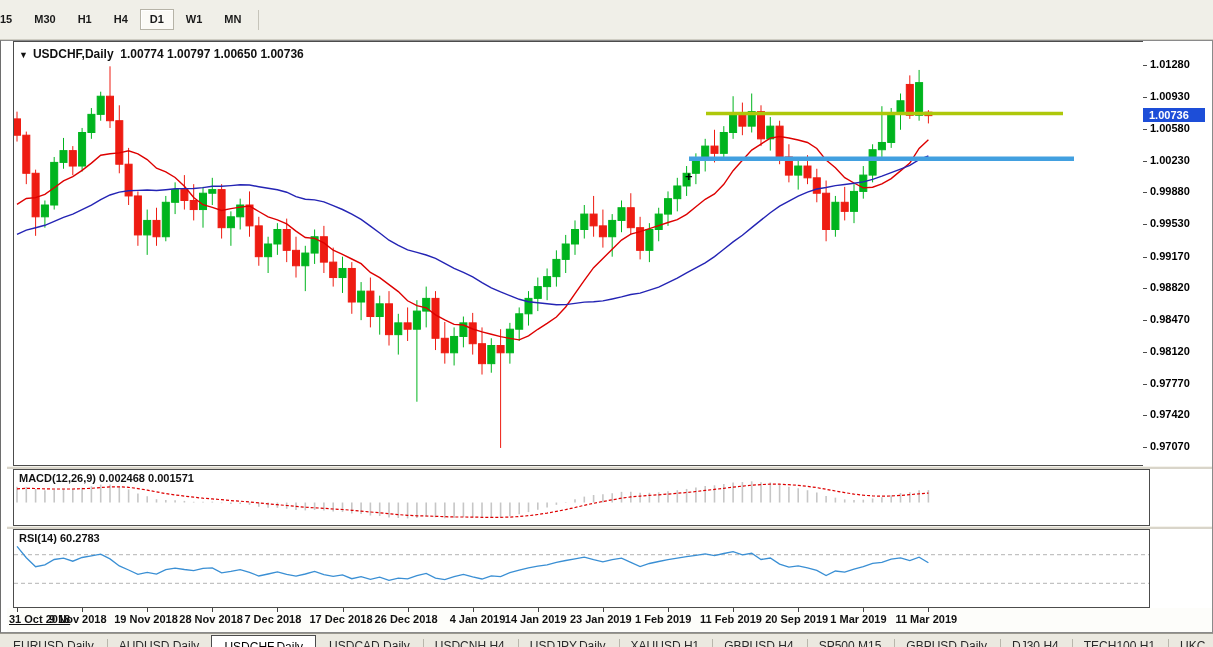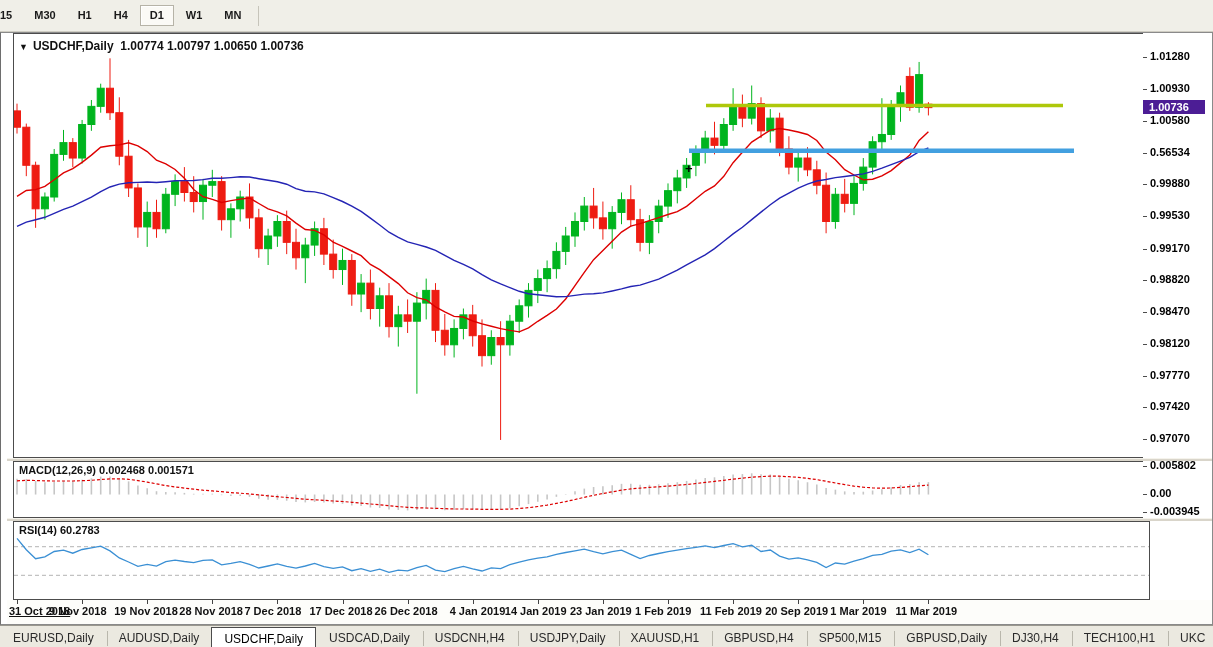--- a/index.html
+++ b/index.html
@@ -4,21 +4,21 @@
 <style>
   * { box-sizing: border-box; }
   html,body { margin:0; padding:0; }
   body {
     width:1213px; height:647px; overflow:hidden;
     background:#eceade; font-family:"Liberation Sans", sans-serif;
     -webkit-font-smoothing:none;
   }
   
   .toolbar {
-    height:32px; background:#f0efe8; border-bottom:1px solid #cfcdc3;
+    height:40px; background:#f0efe8; border-bottom:1px solid #cfcdc3;
     display:flex; align-items:center; padding:0 4px; overflow:hidden;
   }
   .tf-btn {
     font-size:11px; font-weight:bold; color:#1a1a1a;
     padding:4px 9px; margin:0 1px; border:1px solid transparent;
     background:transparent; cursor:default; line-height:1;
   }
   .tf-btn.cut { margin-left:-14px; }
   .tf-btn.active {
     background:#fbfaf6; border:1px solid #b6b3a7;
@@ -36,21 +36,21 @@
     border:1px solid #4c4c4c; background:#fff;
   }
   .panel svg { display:block; }
   .axis {
     position:absolute; right:0; top:0; width:69px; height:100%;
     background:#fff; font-size:11px; font-weight:bold; color:#000;
   }
   .axis .tickmark { position:absolute; left:0; width:4px; height:1px; background:#4c4c4c; }
   .axis .ticklabel { position:absolute; left:7px; white-space:nowrap; }
   .price-badge {
-    position:absolute; left:0; width:62px; height:14px; background:#4c1d95;
+    position:absolute; left:0; width:62px; height:14px; background:#1d4ed8;
     color:#fff; font-size:11px; font-weight:bold; line-height:14px; padding-left:6px;
   }
   .panel-label {
     position:absolute; left:12px; top:3px; z-index:5;
     font-size:11px; font-weight:bold; color:#111; white-space:nowrap;
   }
   .panel-label .dd-icon { font-size:9px; margin-right:5px; }
   .sep-bar { height:3px; background:#d9d5ca; border-top:1px solid #f5f3ec; }
   
   .date-strip {
@@ -307,21 +307,21 @@
     </div>
     <div class="cross-marker" id="cross-marker" style="left: 678px; top: 130.913px;">+</div>
     <div class="axis" id="main-axis">
         <div class="tickmark" style="top: 24px;"></div>
         <div class="ticklabel" style="top: 17px;">1.01280</div>
         <div class="tickmark" style="top: 56px;"></div>
         <div class="ticklabel" style="top: 49px;">1.00930</div>
         <div class="tickmark" style="top: 88px;"></div>
         <div class="ticklabel" style="top: 81px;">1.00580</div>
         <div class="tickmark" style="top: 120px;"></div>
-        <div class="ticklabel" style="top: 113px;">0.56534</div>
+        <div class="ticklabel" style="top: 113px;">1.00230</div>
         <div class="tickmark" style="top: 151px;"></div>
         <div class="ticklabel" style="top: 144px;">0.99880</div>
         <div class="tickmark" style="top: 183px;"></div>
         <div class="ticklabel" style="top: 176px;">0.99530</div>
         <div class="tickmark" style="top: 216px;"></div>
         <div class="ticklabel" style="top: 209px;">0.99170</div>
         <div class="tickmark" style="top: 247px;"></div>
         <div class="ticklabel" style="top: 240px;">0.98820</div>
         <div class="tickmark" style="top: 279px;"></div>
         <div class="ticklabel" style="top: 272px;">0.98470</div>
@@ -441,28 +441,20 @@
           <line x1="858.6" y1="32.52173913043478" x2="858.6" y2="28.484158832457073" stroke="#c6c6c6" stroke-width="1.6"></line>
           <line x1="867.9000000000001" y1="32.52173913043478" x2="867.9000000000001" y2="27.271821748959727" stroke="#c6c6c6" stroke-width="1.6"></line>
           <line x1="877.2" y1="32.52173913043478" x2="877.2" y2="25.160953465295048" stroke="#c6c6c6" stroke-width="1.6"></line>
           <line x1="886.5000000000001" y1="32.52173913043478" x2="886.5000000000001" y2="23.056896780916727" stroke="#c6c6c6" stroke-width="1.6"></line>
           <line x1="895.8000000000001" y1="32.52173913043478" x2="895.8000000000001" y2="22.126710600744047" stroke="#c6c6c6" stroke-width="1.6"></line>
           <line x1="905.1" y1="32.52173913043478" x2="905.1" y2="20.142927005443042" stroke="#c6c6c6" stroke-width="1.6"></line>
           <line x1="914.4000000000001" y1="32.52173913043478" x2="914.4000000000001" y2="20.11847754120715" stroke="#c6c6c6" stroke-width="1.6"></line>
           <polyline points="3,18.8 12.3,18.4 21.6,18.5 30.900000000000002,18.9 40.2,19.0 49.5,19.0 58.800000000000004,19.0 68.10000000000001,18.7 77.4,18.3 86.7,17.5 96,16.9 105.30000000000001,16.8 114.60000000000001,17.3 123.9,18.6 133.20000000000002,20.1 142.5,21.9 151.8,23.6 161.10000000000002,24.9 170.4,26.1 179.70000000000002,27.2 189,28.2 198.3,28.9 207.60000000000002,29.7 216.9,30.6 226.20000000000002,31.2 235.50000000000003,32.0 244.8,32.9 254.10000000000002,33.9 263.40000000000003,34.7 272.70000000000005,35.5 282,36.4 291.3,37.2 300.6,37.8 309.90000000000003,38.3 319.20000000000005,39.0 328.5,39.5 337.8,40.3 347.1,41.1 356.40000000000003,42.0 365.70000000000005,42.8 375,43.7 384.3,44.6 393.6,45.3 402.90000000000003,45.8 412.20000000000005,46.0 421.50000000000006,46.3 430.8,46.7 440.1,47.0 449.40000000000003,47.0 458.70000000000005,47.1 468.00000000000006,47.3 477.3,47.3 486.6,47.3 495.90000000000003,47.1 505.20000000000005,46.5 514.5,45.7 523.8000000000001,44.5 533.1,43.1 542.4000000000001,41.4 551.7,39.6 561,37.5 570.3000000000001,35.3 579.6,33.3 588.9000000000001,31.5 598.2,29.8 607.5,28.2 616.8000000000001,26.9 626.1,26.1 635.4000000000001,25.4 644.7,24.8 654,24.1 663.3000000000001,23.3 672.6,22.5 681.9000000000001,21.5 691.2,20.4 700.5,19.4 709.8000000000001,18.3 719.1,17.1 728.4000000000001,16.1 737.7,15.2 747,14.6 756.3000000000001,14.1 765.6,14.2 774.9000000000001,14.7 784.2,15.4 793.5000000000001,16.4 802.8000000000001,17.6 812.1,19.3 821.4000000000001,21.0 830.7,22.6 840.0000000000001,24.1 849.3000000000001,25.2 858.6,25.9 867.9000000000001,26.2 877.2,26.0 886.5000000000001,25.4 895.8000000000001,24.7 905.1,23.8 914.4000000000001,23.1 " fill="none" stroke="#dd0000" stroke-width="1.2" stroke-dasharray="3,2"></polyline>
         </svg>
     </div>
-    <div class="axis" id="macd-axis">
-        <div class="tickmark" style="top: 5px;"></div>
-        <div class="ticklabel" style="top: -2px;">0.005802</div>
-        <div class="tickmark" style="top: 33px;"></div>
-        <div class="ticklabel" style="top: 26px;">0.00</div>
-        <div class="tickmark" style="top: 51px;"></div>
-        <div class="ticklabel" style="top: 44px;">-0.003945</div>
-      </div>
   </div>
 
   <div class="sep-bar"></div>
 
   <div class="panel" id="rsi-panel" style="height:79px;">
     <div class="panel-label">
       <span>RSI(14)</span>
       <span>60.2783</span>
     </div>
     <div class="plot">

